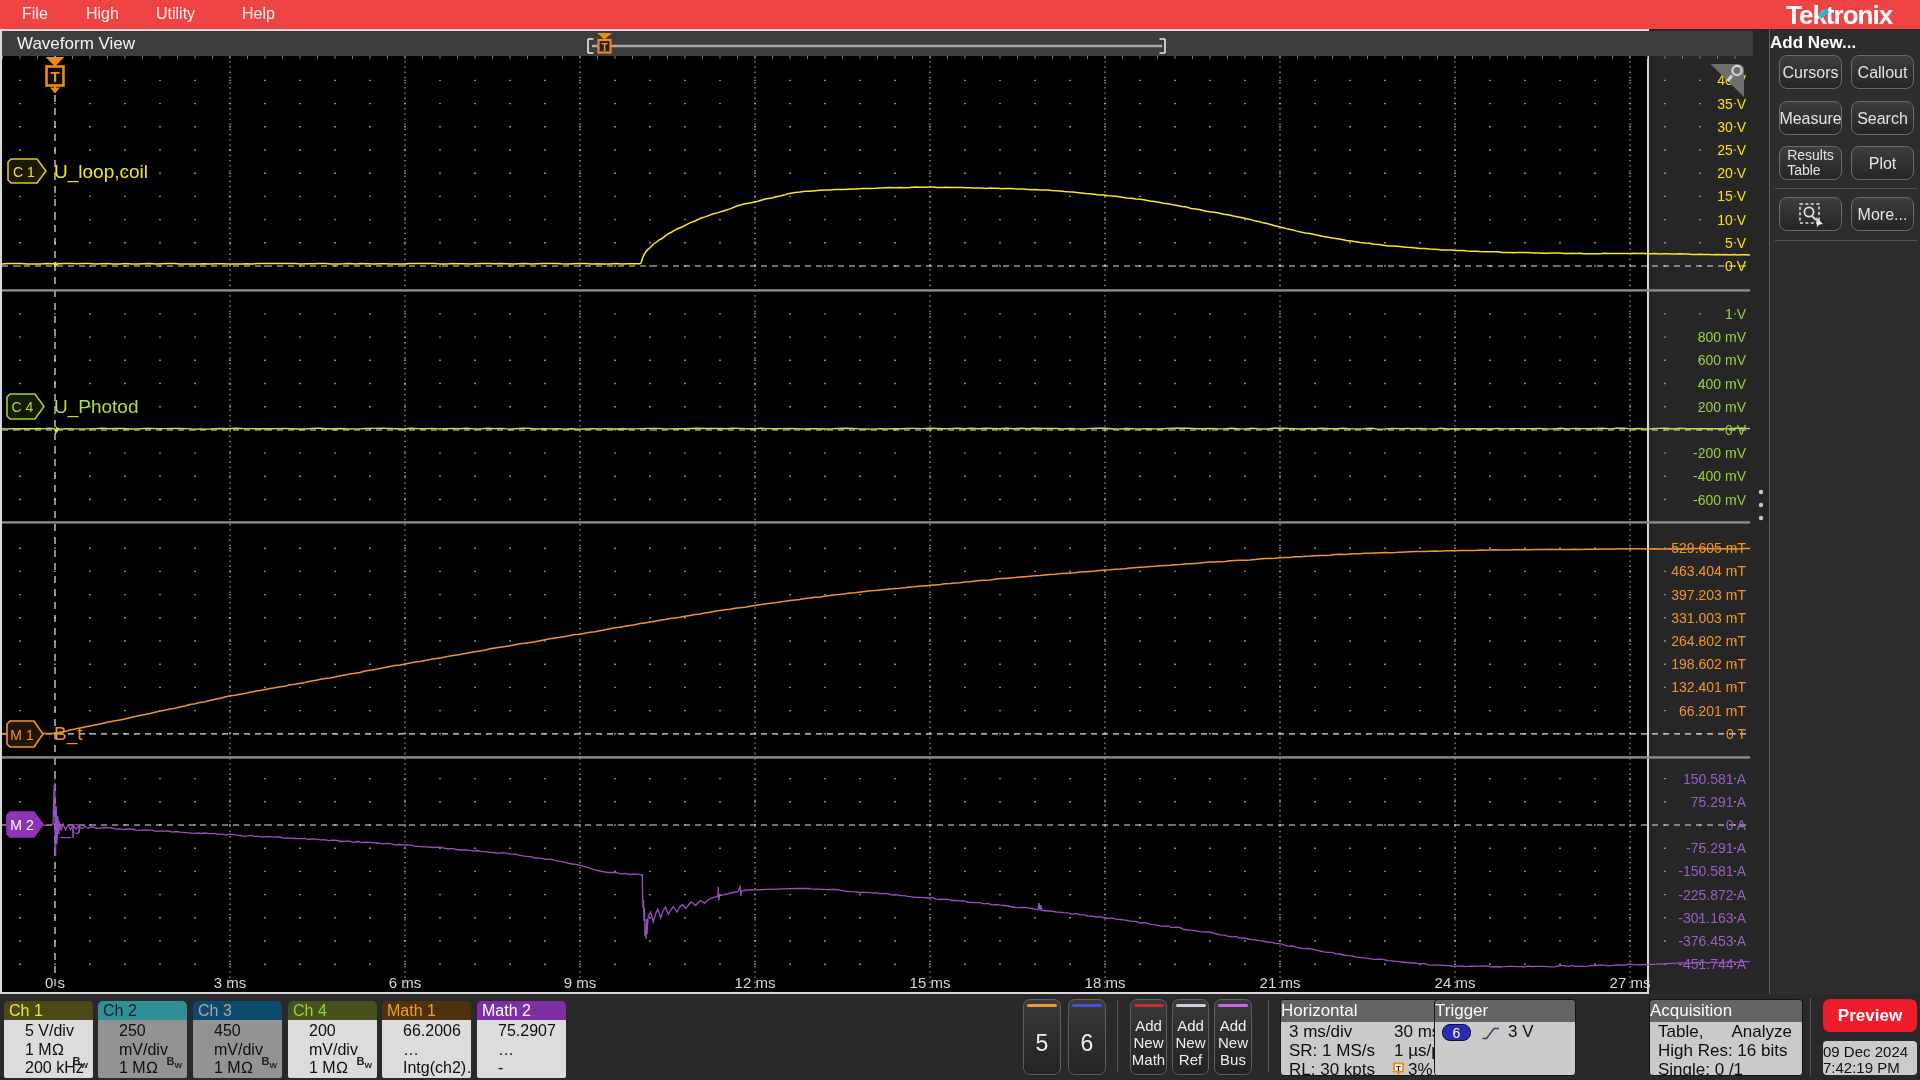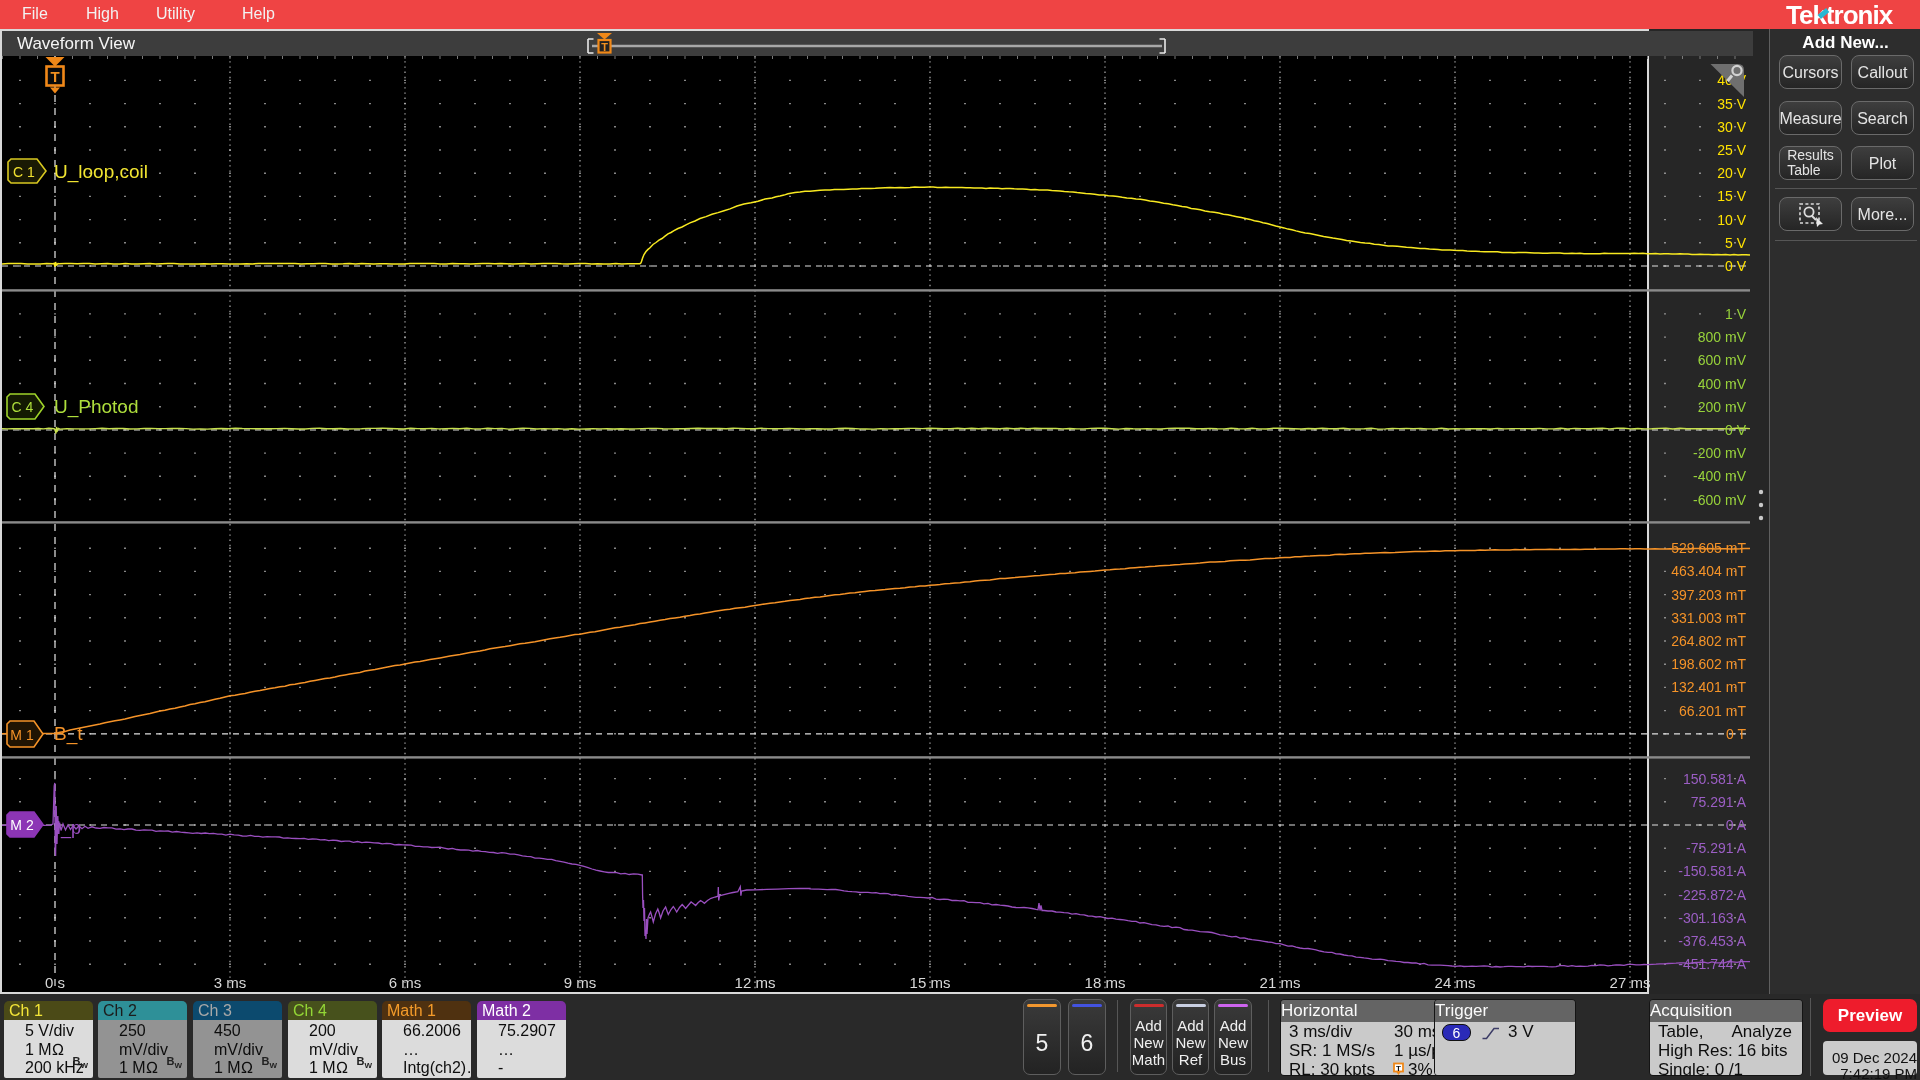--- a/index.html
+++ b/index.html
@@ -23,21 +23,21 @@
 border:1px solid #5e5e5e;border-radius:7px;color:#efefef}
 .nbtn .cline{position:absolute;top:4px;left:50%;transform:translateX(-50%);width:30px;height:3px;border-radius:2px}
 .vsep{position:absolute;top:6px;height:72px;width:1px;background:#565656}
 .panel{position:absolute;top:5px;height:77px;border-radius:4px;overflow:hidden;border:1px solid #141414}
 .phead{height:22px;background:#646464;color:#fafafa;font-size:17px;line-height:22px;padding-left:0}
 .pfill{height:55px;background:#cacaca}
 .pt{position:absolute;color:#0d0d0d;font-size:17px;line-height:17px;white-space:nowrap}
 #preview{position:absolute;left:1823px;top:5px;width:94px;height:33px;background:#ee1c2c;border-radius:7px;
 color:#fff;font-size:17px;font-weight:bold;text-align:center;line-height:33px}
 #datechip{position:absolute;left:1823px;top:47px;width:94px;height:34px;background:#cbcbcb;border-radius:4px;
-color:#111;font-size:15px;text-align:right;line-height:16px;padding-top:9px}
+color:#111;font-size:15px;text-align:left;line-height:16px;padding-top:3px}
 #logo{position:absolute;left:1786px;top:0px;width:130px;height:27px;color:#fff;
 font-size:26px;font-weight:bold;letter-spacing:-1px}
 </style></head><body>
 <div id="menubar">
 <span style="left:22px">File</span>
     <span style="left:86px">High</span>
 <span style="left:156px">Utility</span>
     <span style="left:242px">Help</span>
 </div>
 <div id="logo">Tektronix<span style="position:absolute;left:32px;top:11px;width:11px;height:5px;background:#29b7d3;transform:rotate(-40deg)"></span></div>
@@ -175,21 +175,21 @@
 <text x="22.0" y="825.0" fill="#ffffff" font-size="14" text-anchor="middle" dominant-baseline="central">M 2</text>
 <text x="56" y="828" fill="#9a4fc0" font-size="18" dominant-baseline="central">I_p</text>
 </svg>
 </div>
 <svg width="14" height="46" style="position:absolute;left:1755px;top:486px">
 <circle cx="6" cy="6" r="2.2" fill="#c8c8c8"></circle>
     <circle cx="6" cy="19" r="2.2" fill="#c8c8c8"></circle>
     <circle cx="6" cy="32" r="2.2" fill="#c8c8c8"></circle>
 </svg>
 <div id="sidepanel">
-<div style="position:absolute;left:0;width:151px;top:4px;text-align:center;color:#fff;font-size:17px;font-weight:bold">Add New...</div>
+<div style="position:absolute;left:0;width:151px;top:4px;text-align:left;color:#fff;font-size:17px;font-weight:bold">Add New...</div>
 <div class="sbtn" style="left:9px;top:26px">Cursors</div>
 <div class="sbtn" style="left:81px;top:26px">Callout</div>
 <div class="sbtn" style="left:9px;top:72px">Measure</div>
 <div class="sbtn" style="left:81px;top:72px">Search</div>
 <div class="sbtn" style="left:9px;top:117px;font-size:14px">Results<br>Table</div>
 <div class="sbtn" style="left:81px;top:117px">Plot</div>
 <div style="position:absolute;left:5px;top:159px;width:142px;height:1px;background:#565656"></div>
 <div class="sbtn" style="left:9px;top:168px">
 <svg width="30" height="26" viewBox="0 0 30 26">
 <rect x="4" y="3" width="19" height="19" fill="none" stroke="#dcdcdc" stroke-width="1.6" stroke-dasharray="3 2.4"></rect>

